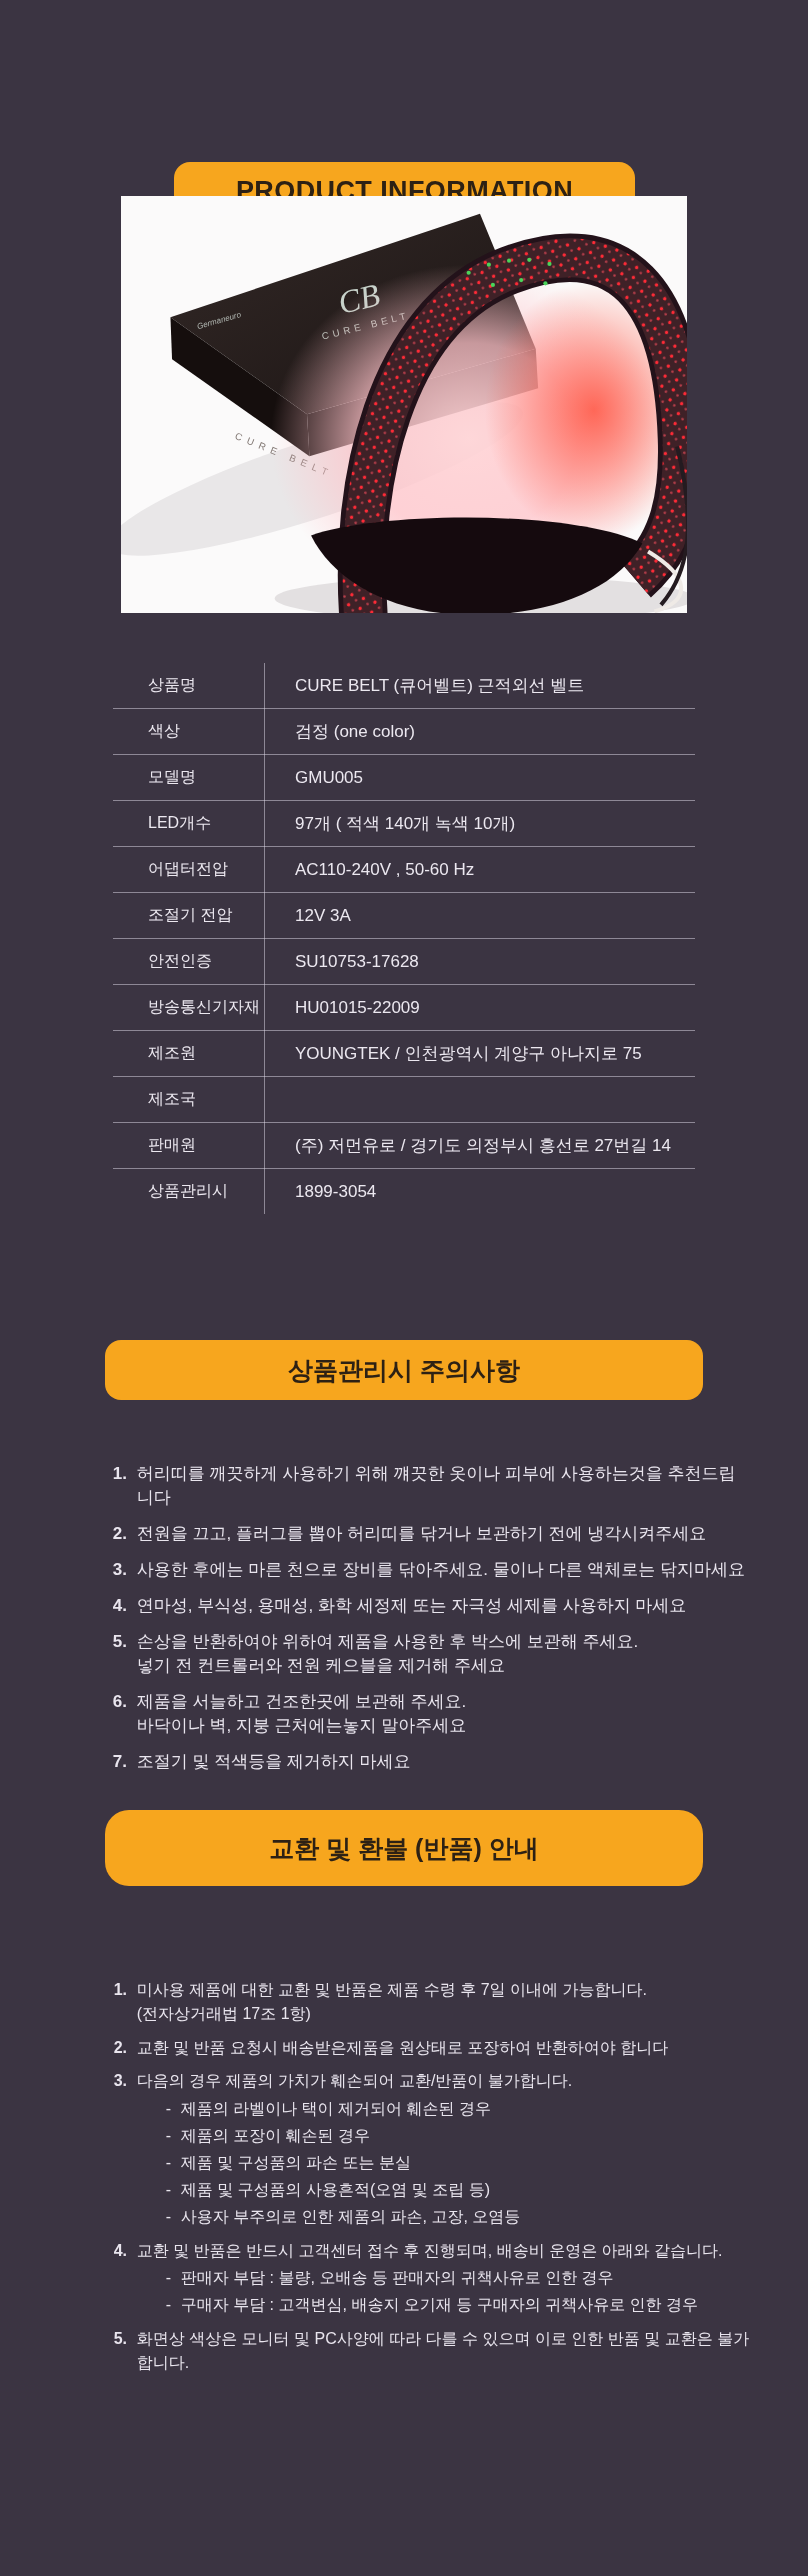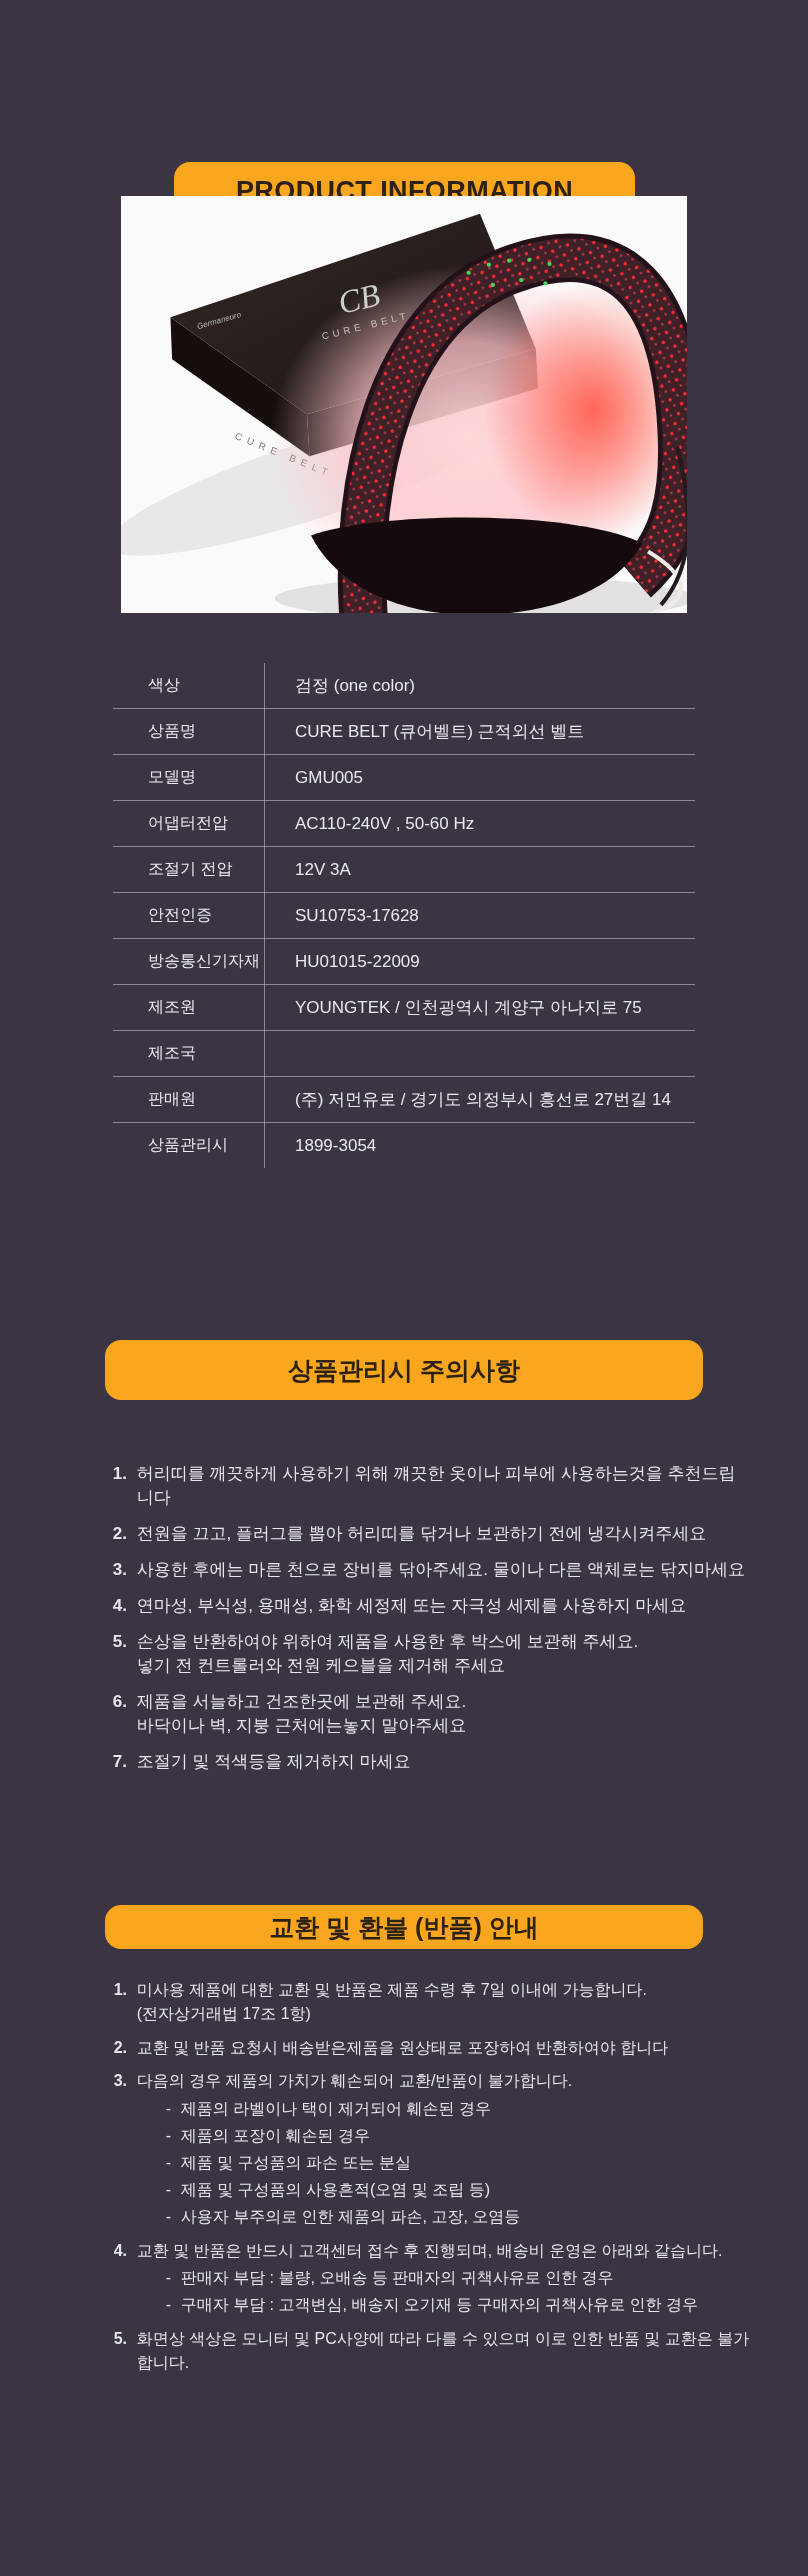--- a/index.html
+++ b/index.html
@@ -2,21 +2,21 @@
 <html style="font-size:13px"><head>
 <meta charset="utf-8">
 <style>
   html,body{margin:0;padding:0;background:#3b3442;}
   .canvas{position:relative;width:809px;height:2576px;background:#3b3442;overflow:hidden;
           font-family:"Liberation Sans","DejaVu Sans",sans-serif;}
   .banner{position:absolute;background:#f7a61e;border-radius:16px;display:flex;
           align-items:center;justify-content:center;color:#2d2114;font-weight:800;}
   .banner-en{left:174px;top:134px;width:461px;height:58px;font-size:27px;letter-spacing:0.4px;margin-top:28px;}
   .banner-kr2{left:105px;top:1340px;width:598px;height:60px;font-size:25px;}
-  .banner-kr3{left:105px;top:1905px;width:598px;height:44px;font-size:25px;}
+  .banner-kr3{left:105px;top:1810px;width:598px;height:76px;font-size:25px;border-radius:24px;}
 
   .photo{position:absolute;left:121px;top:196px;width:566px;height:417px;background:#fbfafa;}
 
   .spec-table{position:absolute;left:113px;top:663px;width:582px;color:#ece8f0;}
   .spec-row{height:45px;display:flex;align-items:center;}
   .spec-row + .spec-row{border-top:0.8px solid rgba(225,219,233,0.5);}
   .spec-label{width:151px;padding-left:35px;box-sizing:border-box;font-size:16px;}
   .spec-value{flex:1;padding-left:31px;font-size:17px;}
   .spec-divider{position:absolute;left:151px;top:0;bottom:0;width:0.8px;background:rgba(225,219,233,0.5);}
 
@@ -100,30 +100,34 @@
       <path d="M 235,420 C 320,390 560,388 645,430 C 610,492 520,522 420,518 C 330,514 262,475 235,420 Z" fill="#150a0e"></path>
 
       <path d="M 652,440 C 702,470 708,500 660,514" fill="none" stroke="#efeae6" stroke-width="5"></path>
       <path d="M 688,310 C 710,400 706,462 668,506" fill="none" stroke="#241b20" stroke-width="5"></path>
     </svg>
   </div>
 
   <div class="spec-table" style="position:absolute;">
     <div class="spec-divider"></div>
     <div class="spec-row">
+      <div class="spec-label">상품명</div>
+      <div class="spec-value">CURE BELT (큐어벨트) 근적외선 벨트</div>
+    </div>
+    <div class="spec-row">
       <div class="spec-label">색상</div>
       <div class="spec-value">검정 (one color)</div>
     </div>
     <div class="spec-row">
-      <div class="spec-label">상품명</div>
-      <div class="spec-value">CURE BELT (큐어벨트) 근적외선 벨트</div>
-    </div>
-    <div class="spec-row">
       <div class="spec-label">모델명</div>
       <div class="spec-value">GMU005</div>
+    </div>
+    <div class="spec-row">
+      <div class="spec-label">LED개수</div>
+      <div class="spec-value">97개 ( 적색 140개 녹색 10개)</div>
     </div>
     <div class="spec-row">
       <div class="spec-label">어댑터전압</div>
       <div class="spec-value">AC110-240V , 50-60 Hz</div>
     </div>
     <div class="spec-row">
       <div class="spec-label">조절기 전압</div>
       <div class="spec-value">12V 3A</div>
     </div>
     <div class="spec-row">

